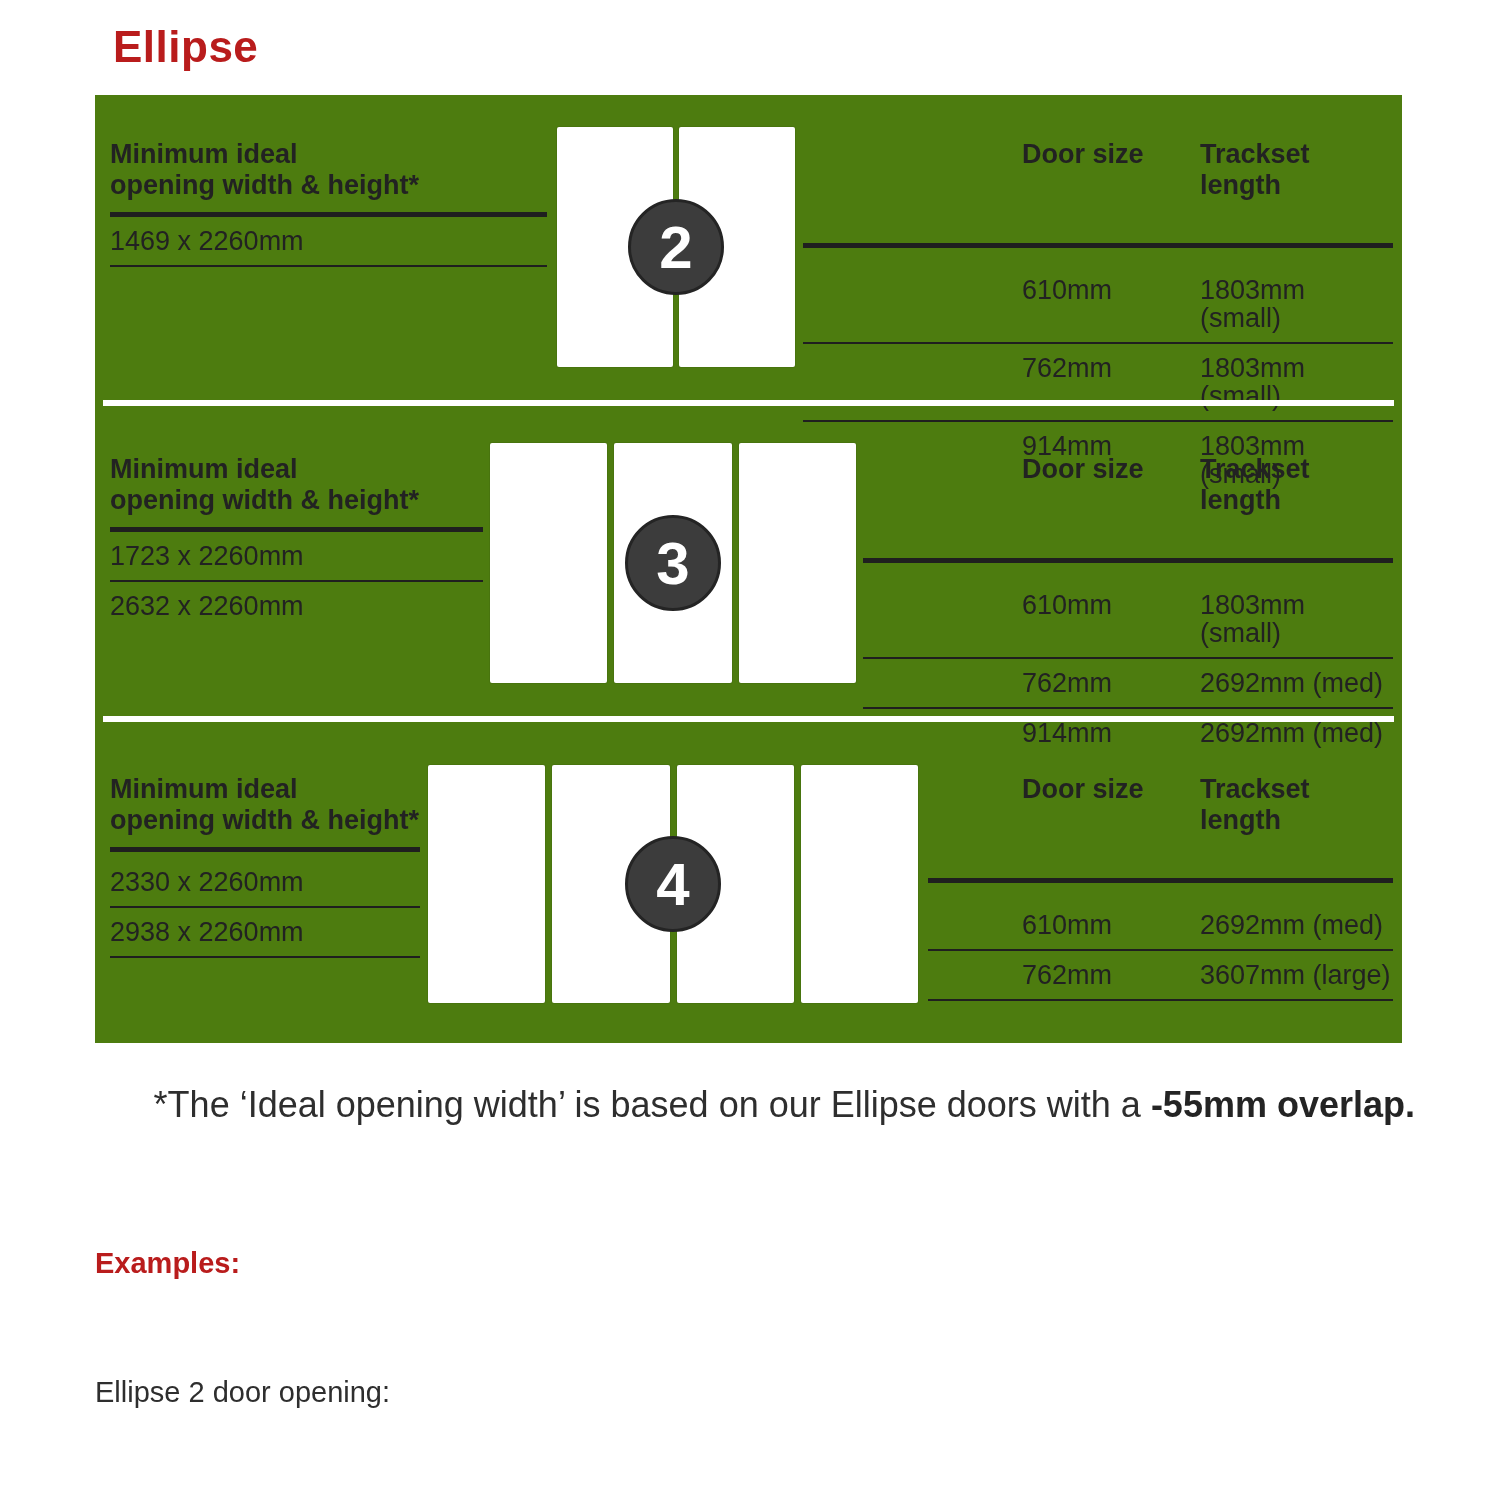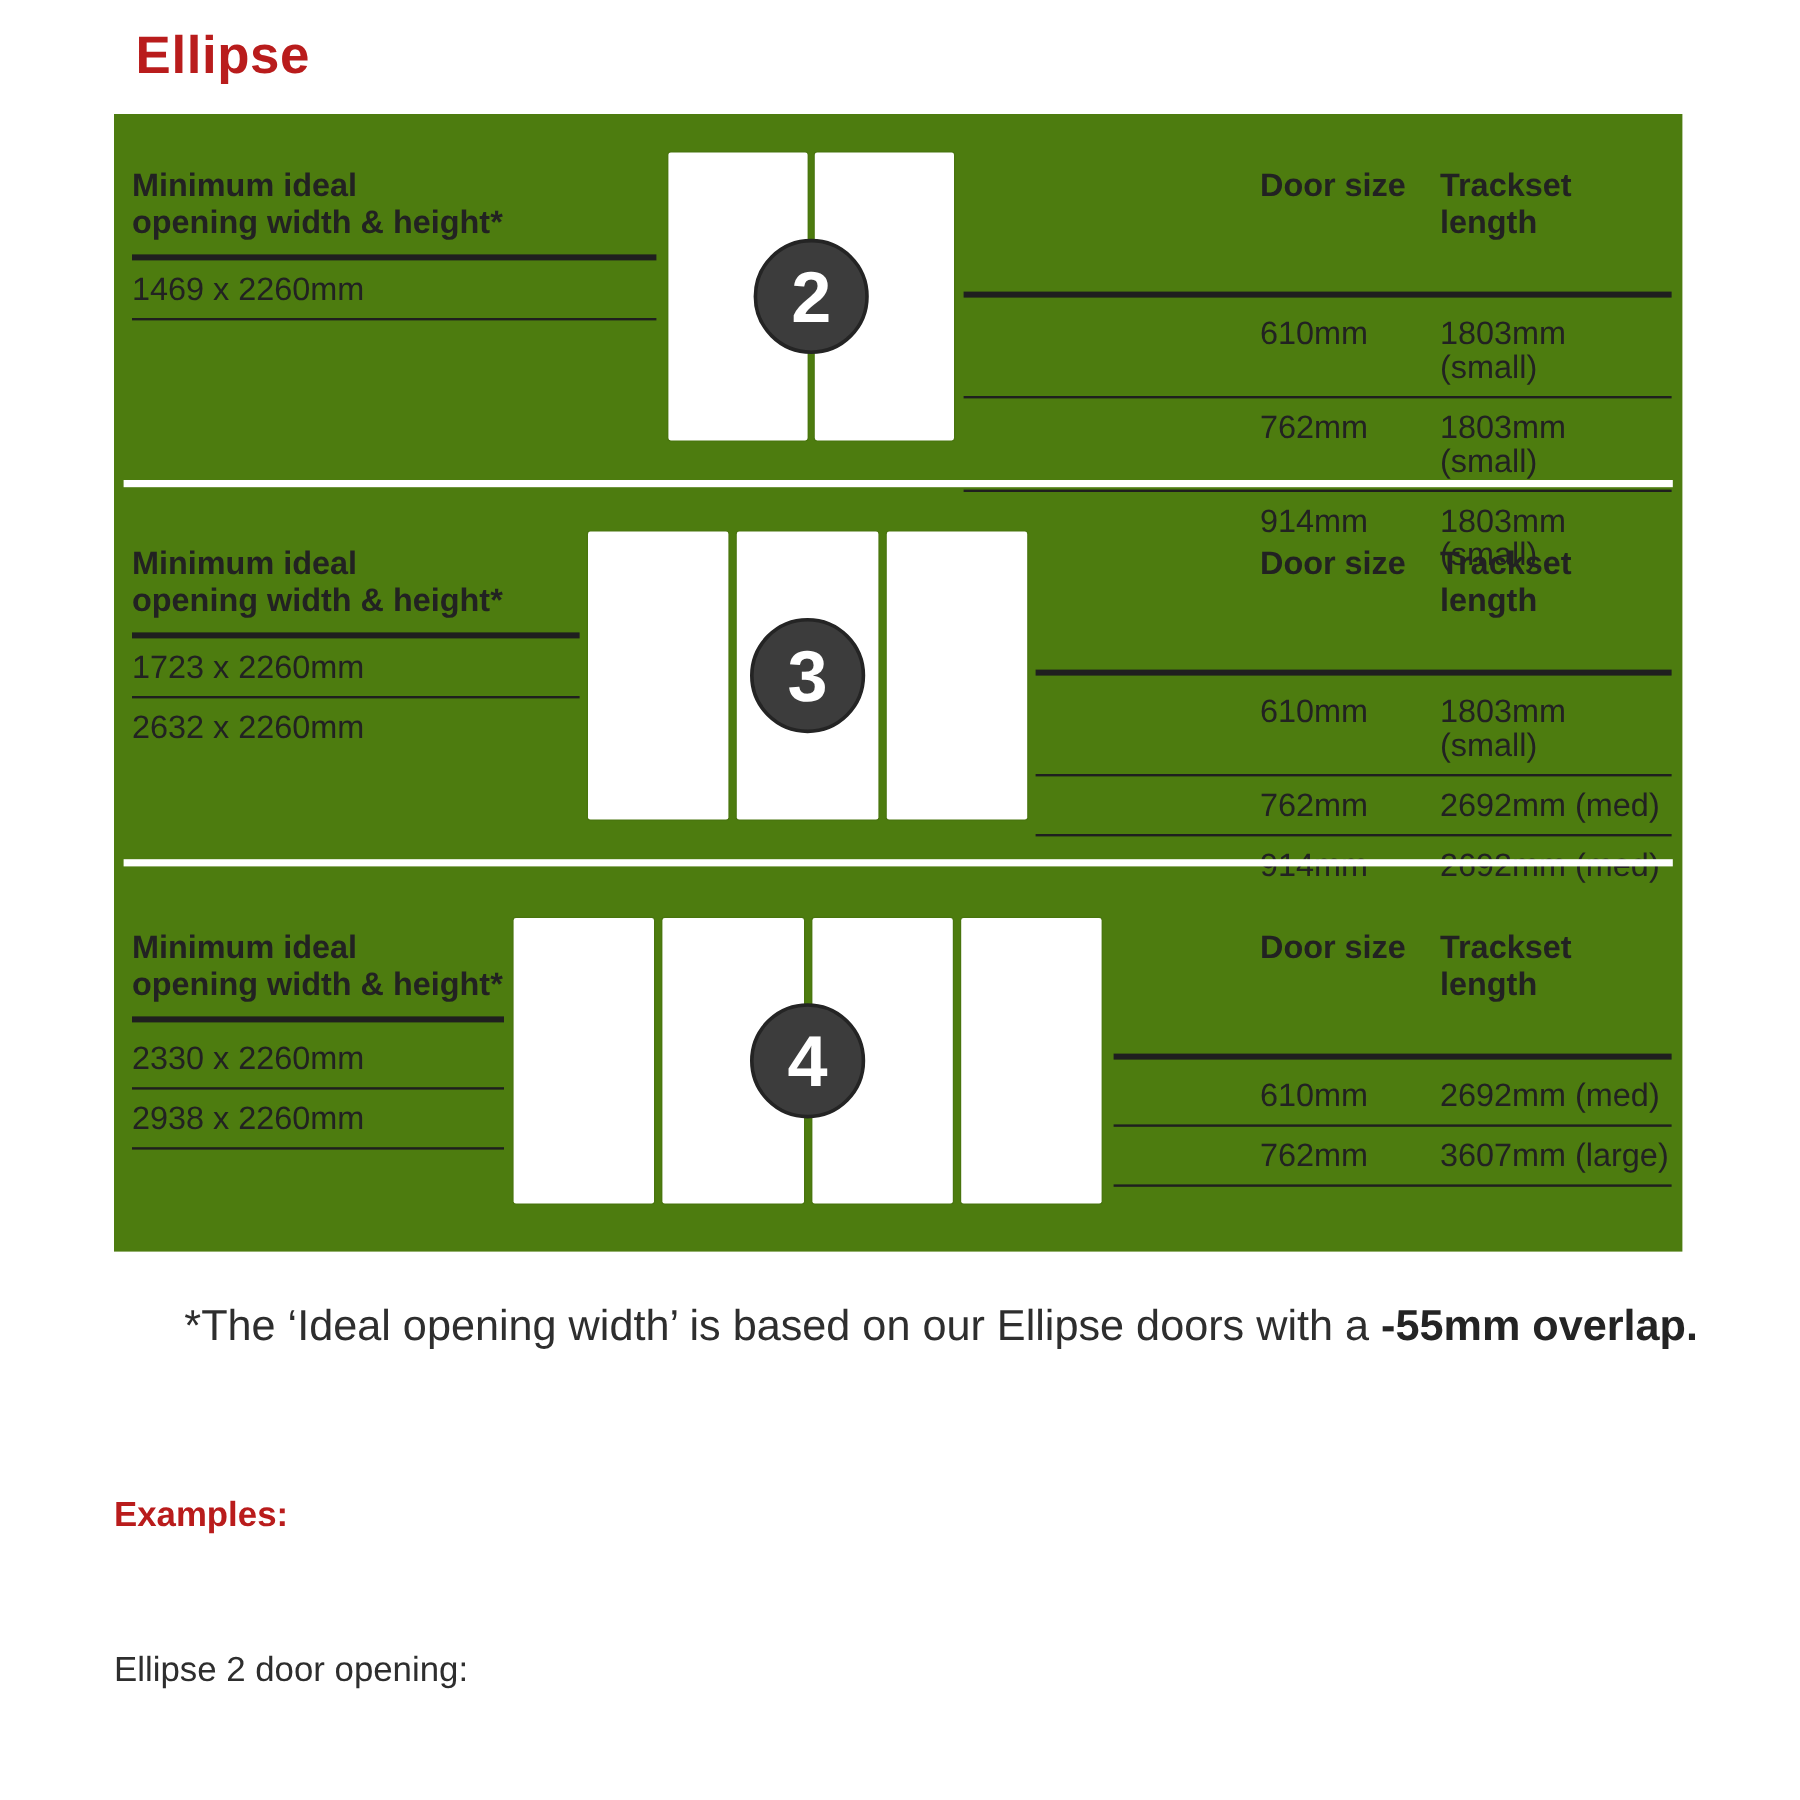--- a/index.html
+++ b/index.html
@@ -51,24 +51,24 @@
   .s2 .rgrid { grid-template-columns:159px 178px 1fr; }
   .s3 .rgrid { grid-template-columns:94px 178px 1fr; }
   .rhead {
     font-size:27px; font-weight:700; line-height:31px; color:#222;
     padding-bottom:42px; border-bottom:5px solid #1f1f1f;
   }
   .rrow {
     font-size:27px; line-height:28px; color:#222;
     padding:10px 0; border-bottom:2px solid #1f1f1f;
   }
-  .rrow.first { padding-top:16px; }
+  .rrow.first { padding-top:28px; }
   .rrow.last  { border-bottom:none; }
   .section.bordered-last .rrow.last { border-bottom:2px solid #1f1f1f; }
-  .c2 { grid-column:2;margin-left:28px; }
+  .c2 { grid-column:2; }
   .c3 { grid-column:3; }
 
   
   .doors { position:absolute; display:flex; }
   .s1 .doors { left:462px; top:32px; width:238px; height:240px; gap:6px; }
   .s2 .doors { left:395px; top:37px; width:366px; height:240px; gap:7px; }
   .s3 .doors { left:333px; top:43px; width:490px; height:238px; gap:7px; }
   .door { flex:1; background:#ffffff; border-radius:2px; box-shadow:0 0 0 1px rgba(0,0,0,0.06); }
   .badge {
     position:absolute; left:50%; top:50%; transform:translate(-50%,-50%);

